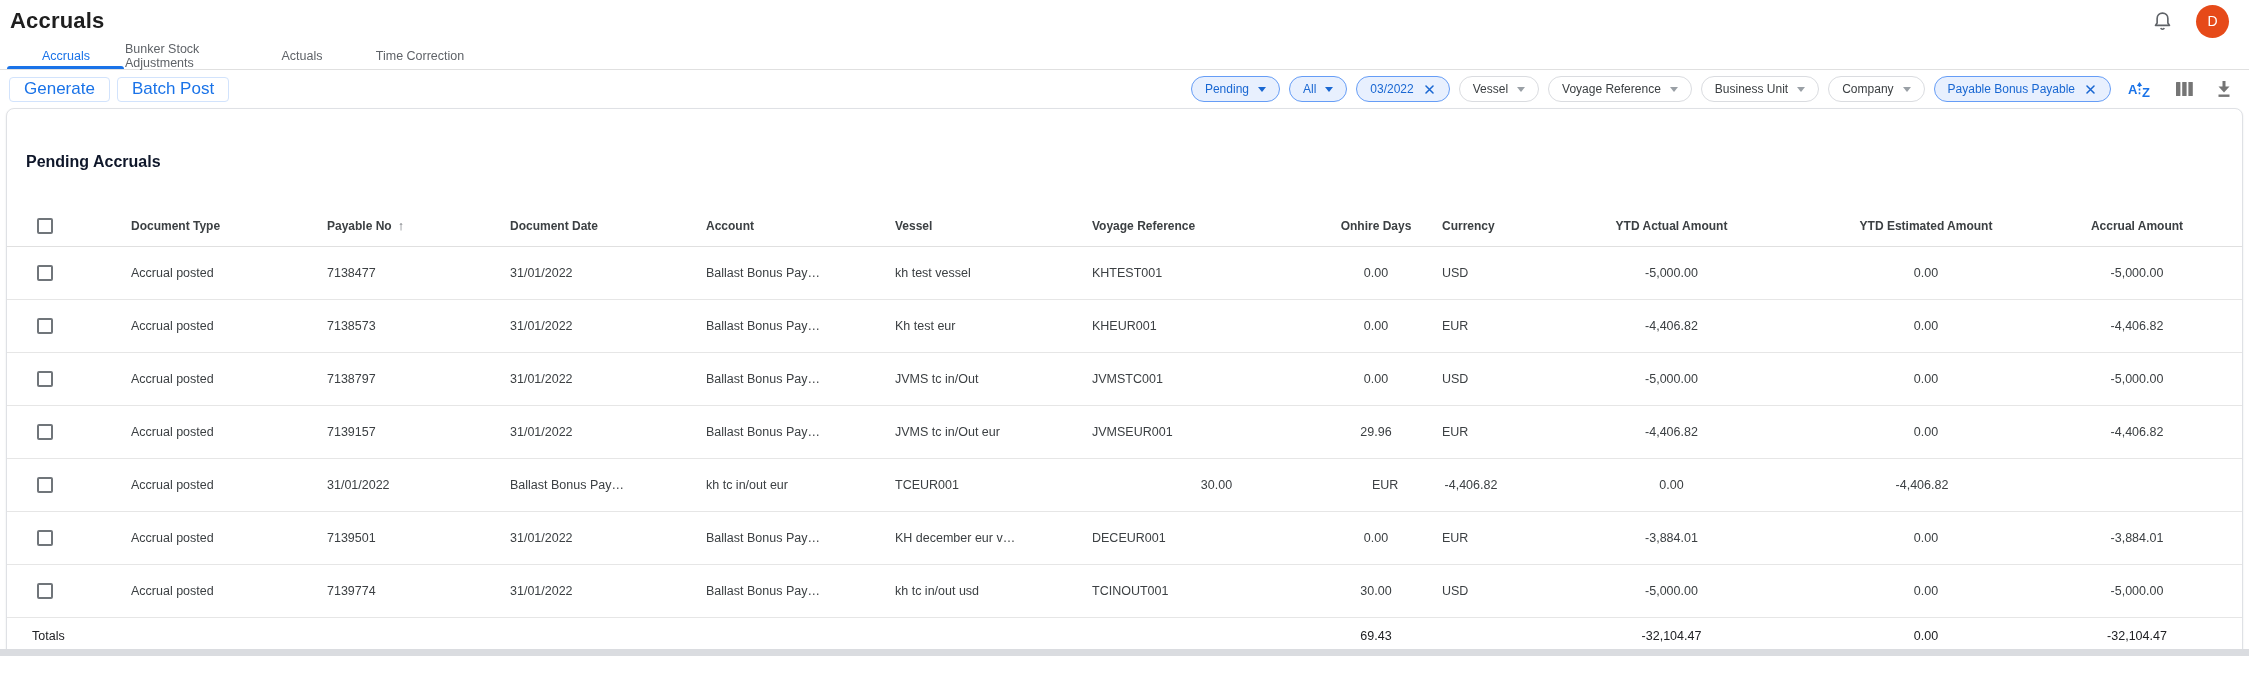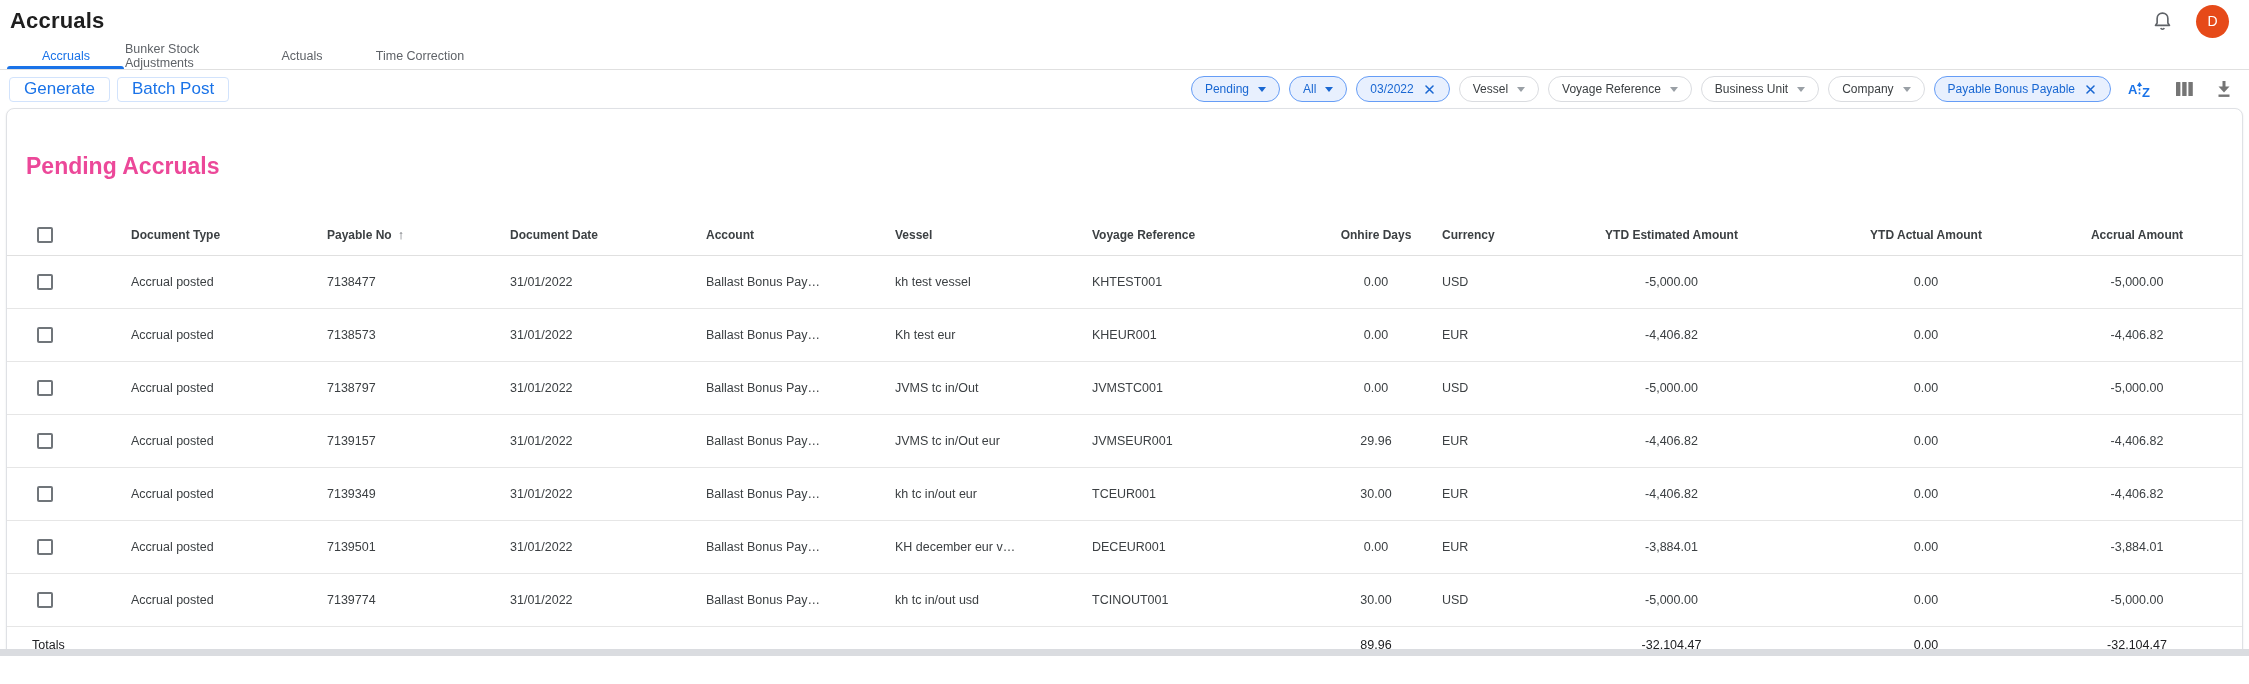--- a/index.html
+++ b/index.html
@@ -44,21 +44,21 @@
          border-top:5px solid currentColor;}
   .chip:not(.active) .caret{color:#9aa0a6;}
   .chip .x-icon{display:flex;}
   .tool-icons{display:flex;align-items:center;gap:22px;margin-left:16px;}
   .tool-icon{cursor:pointer;display:flex;align-items:center;}
 
   
   .card{position:absolute;left:6px;top:108px;width:2237px;height:568px;background:#fff;
         border:1px solid #dfe1e5;border-radius:8px 8px 0 0;box-shadow:0 1px 2px rgba(60,64,67,.12);
         overflow:hidden;}
-  .section-title{font-size:23px;color:#ec4899;margin:44px 0 0 19px;}
+  .section-title{font-size:16px;color:#0f172a;margin:44px 0 0 19px;}
 
   .grid{display:grid;grid-template-columns:var(--cols);}
   .c{display:flex;align-items:center;font-size:12.5px;color:var(--header-text);overflow:hidden;
      white-space:nowrap;}
   .c.r{justify-content:center;}
   .c.currency{padding-left:31px;}
   .c.last{padding-right:8px;}
   .thead{height:42px;border-bottom:1px solid var(--divider);margin-top:34px;}
   .thead .c{font-size:12px;font-weight:700;color:var(--header-text);gap:6px;}
   .trow{height:53px;border-bottom:1px solid #e6e6e6;}
@@ -198,24 +198,24 @@
         <div class="c">
           <span>Voyage Reference</span>
         </div>
         <div class="c r">
           <span>Onhire Days</span>
         </div>
         <div class="c currency">
           <span>Currency</span>
         </div>
         <div class="c r">
+          <span>YTD Actual Amount</span>
+        </div>
+        <div class="c r">
           <span>YTD Estimated Amount</span>
-        </div>
-        <div class="c r">
-          <span>YTD Actual Amount</span>
         </div>
         <div class="c r last">
           <span>Accrual Amount</span>
         </div>
       </div>
     <div>
         <div class="grid trow">
           <div class="c">
             <div class="checkbox"></div>
           </div>
@@ -277,21 +277,20 @@
           <div class="c currency">EUR</div>
           <div class="c r">-4,406.82</div>
           <div class="c r">0.00</div>
           <div class="c r last">-4,406.82</div>
         </div>
         <div class="grid trow">
           <div class="c">
             <div class="checkbox"></div>
           </div>
           <div class="c">Accrual posted</div>
-          <div class="c">7139349</div>
           <div class="c">31/01/2022</div>
           <div class="c">Ballast Bonus Pay…</div>
           <div class="c">kh tc in/out eur</div>
           <div class="c">TCEUR001</div>
           <div class="c r">30.00</div>
           <div class="c currency">EUR</div>
           <div class="c r">-4,406.82</div>
           <div class="c r">0.00</div>
           <div class="c r last">-4,406.82</div>
         </div>
@@ -324,21 +323,21 @@
           <div class="c r">30.00</div>
           <div class="c currency">USD</div>
           <div class="c r">-5,000.00</div>
           <div class="c r">0.00</div>
           <div class="c r last">-5,000.00</div>
         </div>
       </div>
 
     <div class="grid totals-row">
       <div class="c totals-label">Totals</div>
-      <div class="c r" style="grid-column:8">89.96</div>
+      <div class="c r" style="grid-column:8">69.43</div>
       <div class="c r" style="grid-column:10">-32,104.47</div>
       <div class="c r" style="grid-column:11">0.00</div>
       <div class="c r last" style="grid-column:12">-32,104.47</div>
     </div>
   </section>
 
   <div class="bottom-scrollbar"></div>
 </div>
 
 </body></html>

